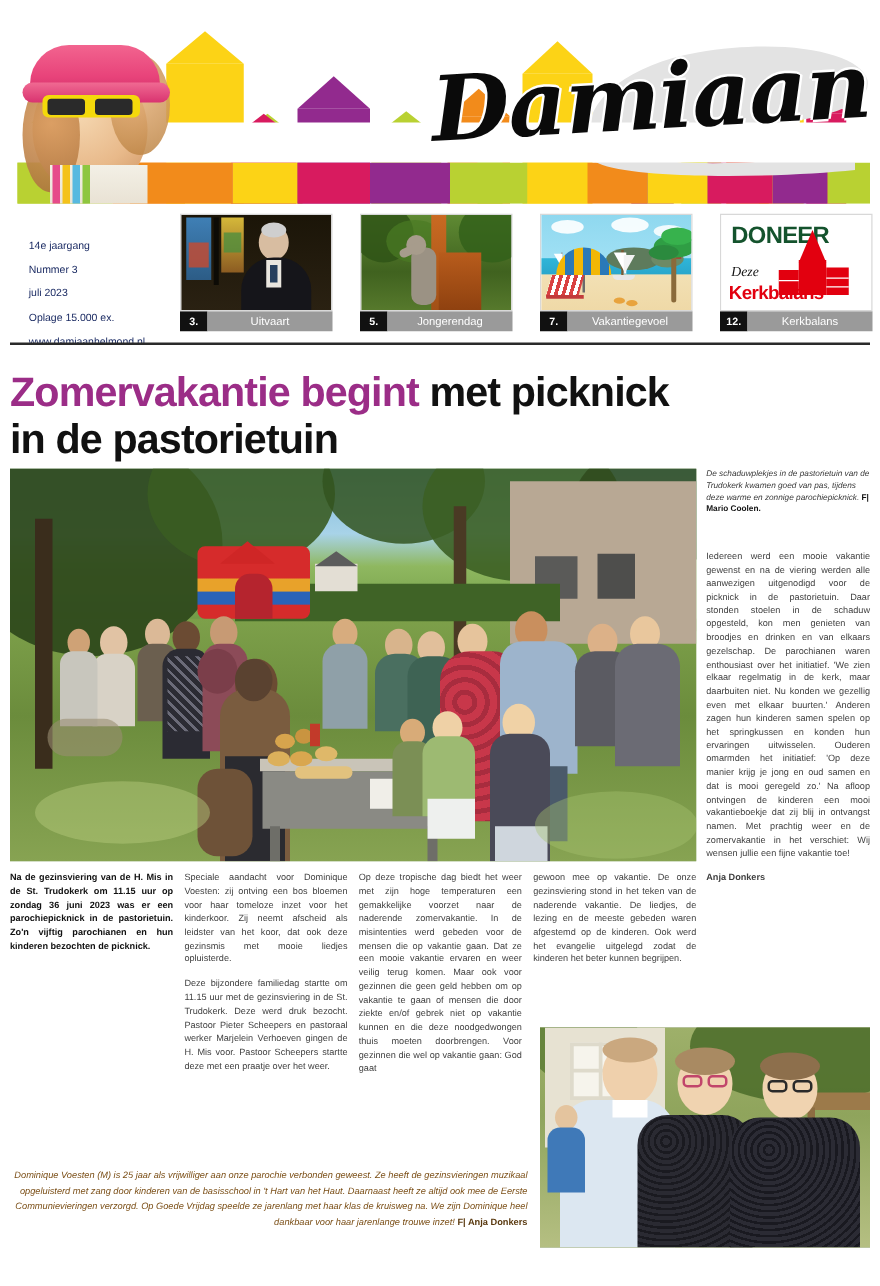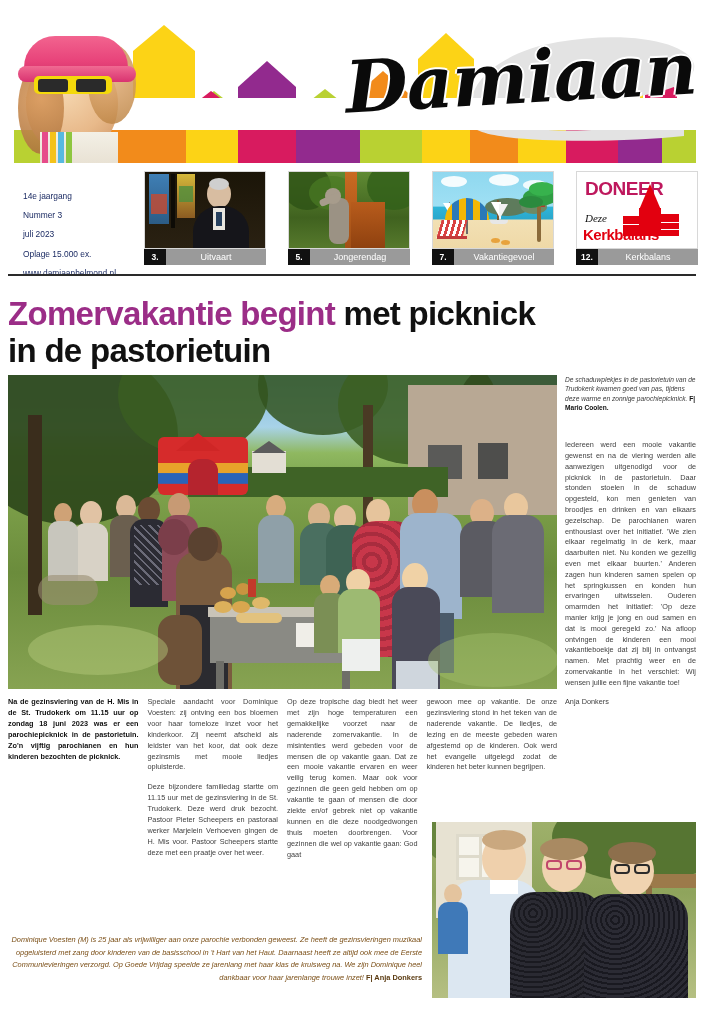--- a/index.html
+++ b/index.html
@@ -115,21 +115,21 @@
     font-size: 6.6px; line-height: 9.3px; font-style: italic; color: #3a3a3a;
     border-left: 0; padding: 0;
   }
   .photo-caption .credit { font-style: normal; font-weight: bold; color:#111; }
 
   .right-body {
     margin-top: 28px; font-size: 7.3px; line-height: 10.8px; color: #3f3f3f;
     text-align: justify;
   }
   .right-body p { margin: 0 0 8px 0; }
-  .byline { font-size: 7.3px; color:#3f3f3f; margin-top: 2px; }
+  .byline { font-size: 7.3px; color:#3f3f3f; margin-top: 2px; font-weight: bold; }
 
   
   .cols {
     position: absolute; left: 8px; top: 322px; width: 549px;
     display: flex; gap: 9px;
   }
   .col { width: 132px; font-size: 7.3px; line-height: 10.9px; color: #3f3f3f; text-align: justify; }
   .col p { margin: 0 0 9px 0; }
   .col .lead { font-weight: bold; color: #111; }
 
@@ -342,21 +342,21 @@
         </div>
         <div class="thumb-cap">
           <div class="thumb-num">7.</div>
           <div class="thumb-label">Vakantiegevoel</div>
         </div>
       </div>
 
       <div class="thumb">
         <div class="thumb-img">
           <div class="art tdon"></div>
-          <div style="position:absolute;left:8px;top:6px;font-size:19px;font-weight:bold;letter-spacing:-.5px;color:#be185d;font-family:'Liberation Sans',sans-serif;">DONEER</div>
+          <div style="position:absolute;left:8px;top:6px;font-size:19px;font-weight:bold;letter-spacing:-.5px;color:#14532d;font-family:'Liberation Sans',sans-serif;">DONEER</div>
 
           <div class="rect" style="left:62px;top:12px;width:0;height:0;border-left:11px solid transparent;border-right:11px solid transparent;border-bottom:26px solid #e2000f;"></div>
           <div class="rect" style="left:62px;top:36px;width:22px;height:28px;background:#e2000f;"></div>
           <div class="rect" style="left:84px;top:42px;width:18px;height:22px;background:#e2000f;"></div>
           <div class="rect" style="left:46px;top:44px;width:16px;height:20px;background:#e2000f;"></div>
           <div class="rect" style="left:84px;top:50px;width:18px;height:1px;background:#fff;"></div>
           <div class="rect" style="left:84px;top:57px;width:18px;height:1px;background:#fff;"></div>
           <div class="rect" style="left:46px;top:52px;width:16px;height:1px;background:#fff;"></div>
           <div style="position:absolute;left:8px;top:40px;font-size:11px;font-style:italic;color:#111;font-family:'Liberation Serif',serif;">Deze</div>
           <div style="position:absolute;left:6px;top:54px;font-size:15px;font-weight:bold;color:#e2000f;letter-spacing:-.5px;font-family:'Liberation Sans',sans-serif;">Kerkbalans</div>
@@ -472,21 +472,21 @@
         <span>De schaduwplekjes in de pastorietuin van de Trudokerk kwamen goed van pas, tijdens deze warme en zonnige parochiepicknick. </span><span class="credit">F| Mario Coolen.</span>
       </div>
       <div class="right-body">
         <p>Iedereen werd een mooie vakantie gewenst en na de viering werden alle aanwezigen uitgenodigd voor de picknick in de pastorietuin. Daar stonden stoelen in de schaduw opgesteld, kon men genieten van broodjes en drinken en van elkaars gezelschap. De parochianen waren enthousiast over het initiatief. 'We zien elkaar regelmatig in de kerk, maar daarbuiten niet. Nu konden we gezellig even met elkaar buurten.' Anderen zagen hun kinderen samen spelen op het springkussen en konden hun ervaringen uitwisselen. Ouderen omarmden het initiatief: 'Op deze manier krijg je jong en oud samen en dat is mooi geregeld zo.' Na afloop ontvingen de kinderen een mooi vakantieboekje dat zij blij in ontvangst namen. Met prachtig weer en de zomervakantie in het verschiet: Wij wensen jullie een fijne vakantie toe!</p>
         <div class="byline">Anja Donkers</div>
       </div>
     </div>
 
     <div class="cols">
       <div class="col">
-        <p class="lead">Na de gezinsviering van de H. Mis in de St. Trudokerk om 11.15 uur op zondag 18 juni 2023 was er een parochiepicknick in de pastorietuin. Zo'n vijftig parochianen en hun kinderen bezochten de picknick.</p>
+        <p class="lead">Na de gezinsviering van de H. Mis in de St. Trudokerk om 11.15 uur op zondag 36 juni 2023 was er een parochiepicknick in de pastorietuin. Zo'n vijftig parochianen en hun kinderen bezochten de picknick.</p>
       </div>
       <div class="col">
         <p>Speciale aandacht voor Dominique Voesten: zij ontving een bos bloemen voor haar tomeloze inzet voor het kinderkoor. Zij neemt afscheid als leidster van het koor, dat ook deze gezinsmis met mooie liedjes opluisterde.</p>
         <p>Deze bijzondere familiedag startte om 11.15 uur met de gezinsviering in de St. Trudokerk. Deze werd druk bezocht. Pastoor Pieter Scheepers en pastoraal werker Marjelein Verhoeven gingen de H. Mis voor. Pastoor Scheepers startte deze met een praatje over het weer.</p>
       </div>
       <div class="col">
         <p>Op deze tropische dag biedt het weer met zijn hoge temperaturen een gemakkelijke voorzet naar de naderende zomervakantie. In de misintenties werd gebeden voor de mensen die op vakantie gaan. Dat ze een mooie vakantie ervaren en weer veilig terug komen. Maar ook voor gezinnen die geen geld hebben om op vakantie te gaan of mensen die door ziekte en/of gebrek niet op vakantie kunnen en die deze noodgedwongen thuis moeten doorbrengen. Voor gezinnen die wel op vakantie gaan: God gaat</p>
       </div>
       <div class="col">
         <p>gewoon mee op vakantie. De onze gezinsviering stond in het teken van de naderende vakantie. De liedjes, de lezing en de meeste gebeden waren afgestemd op de kinderen. Ook werd het evangelie uitgelegd zodat de kinderen het beter kunnen begrijpen.</p>

